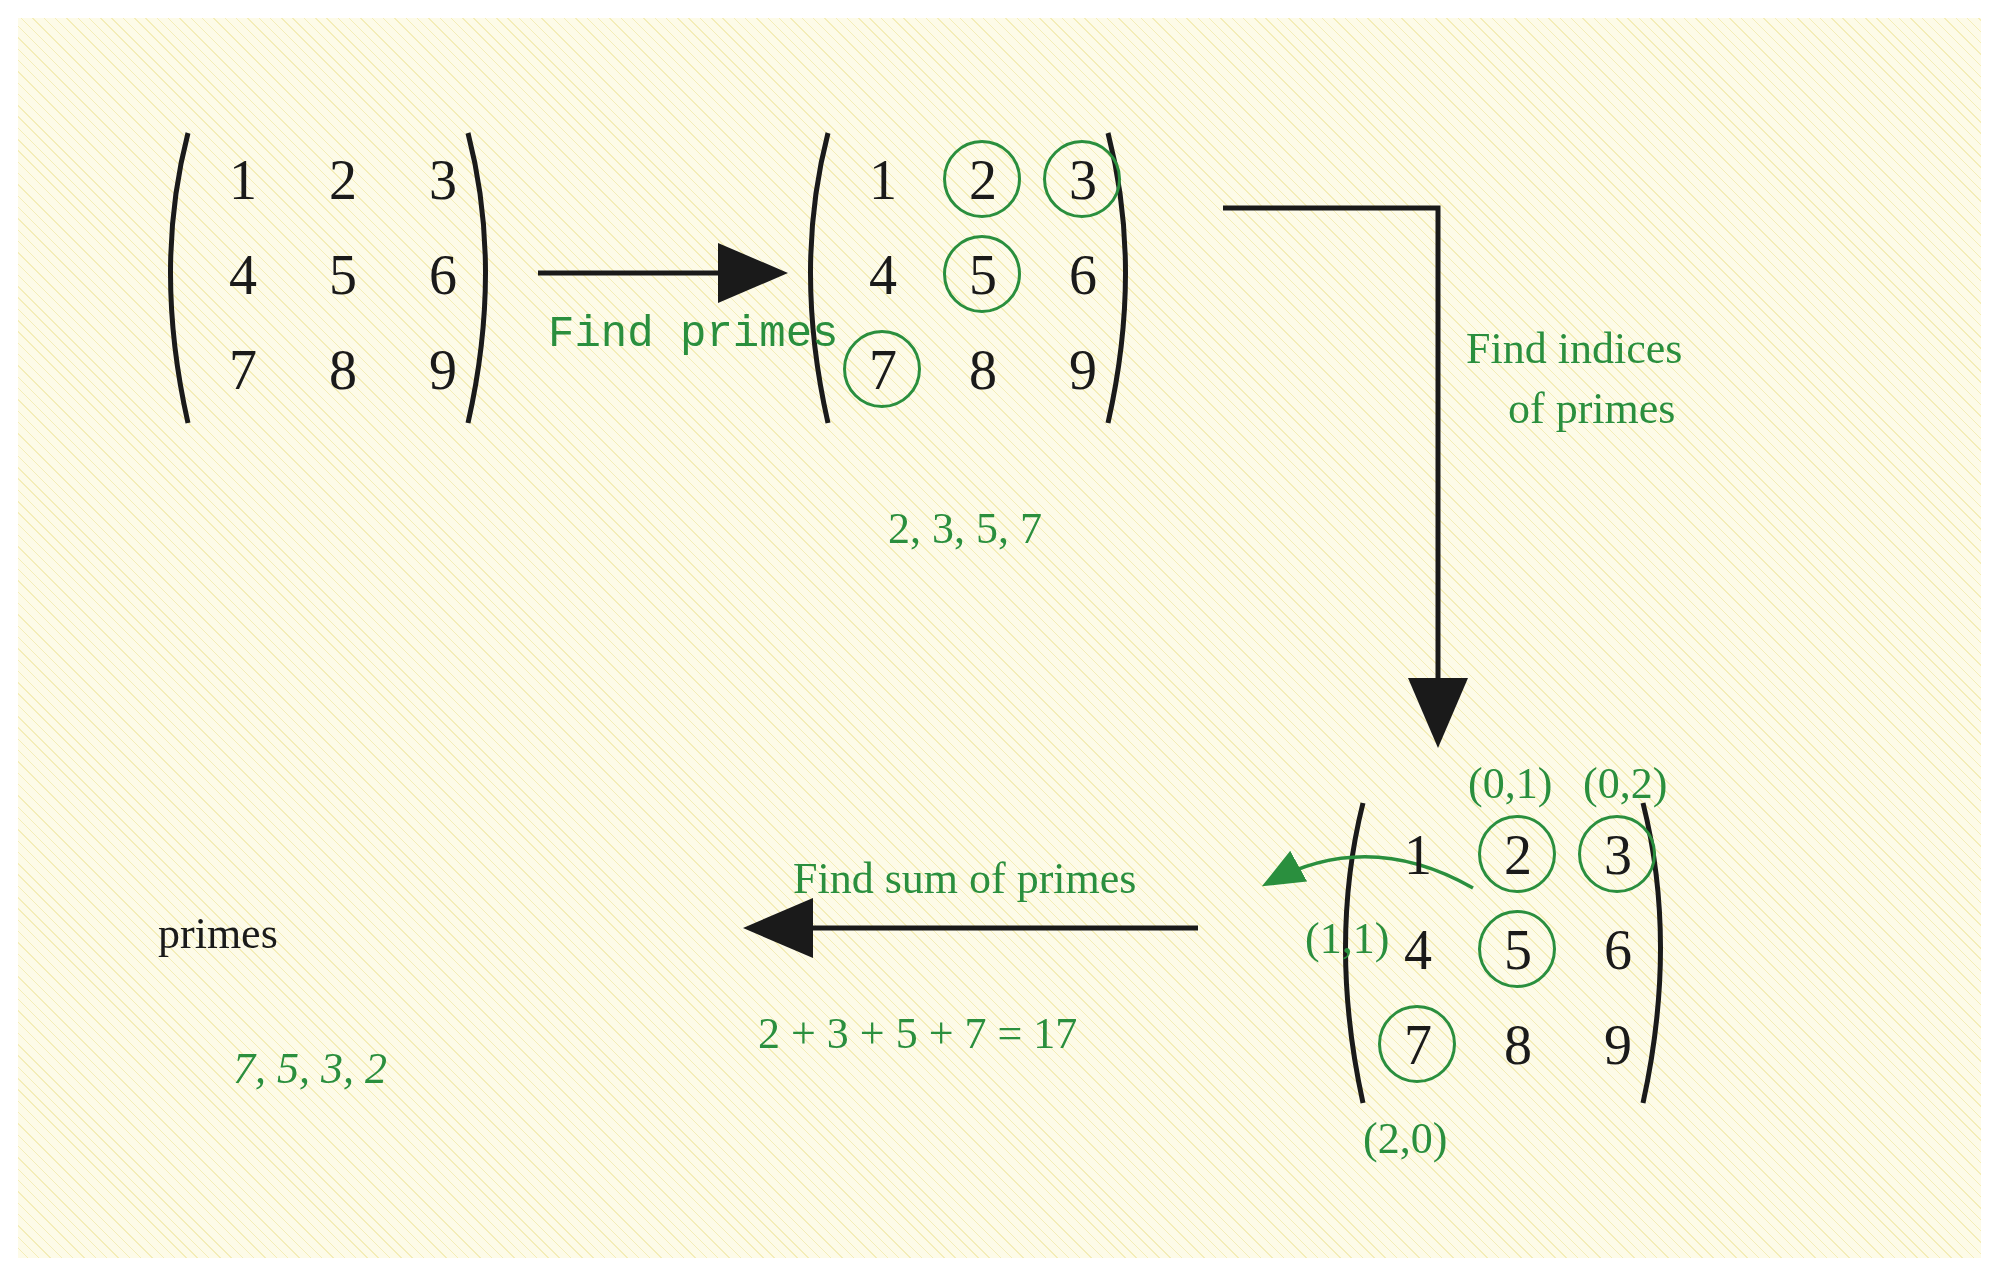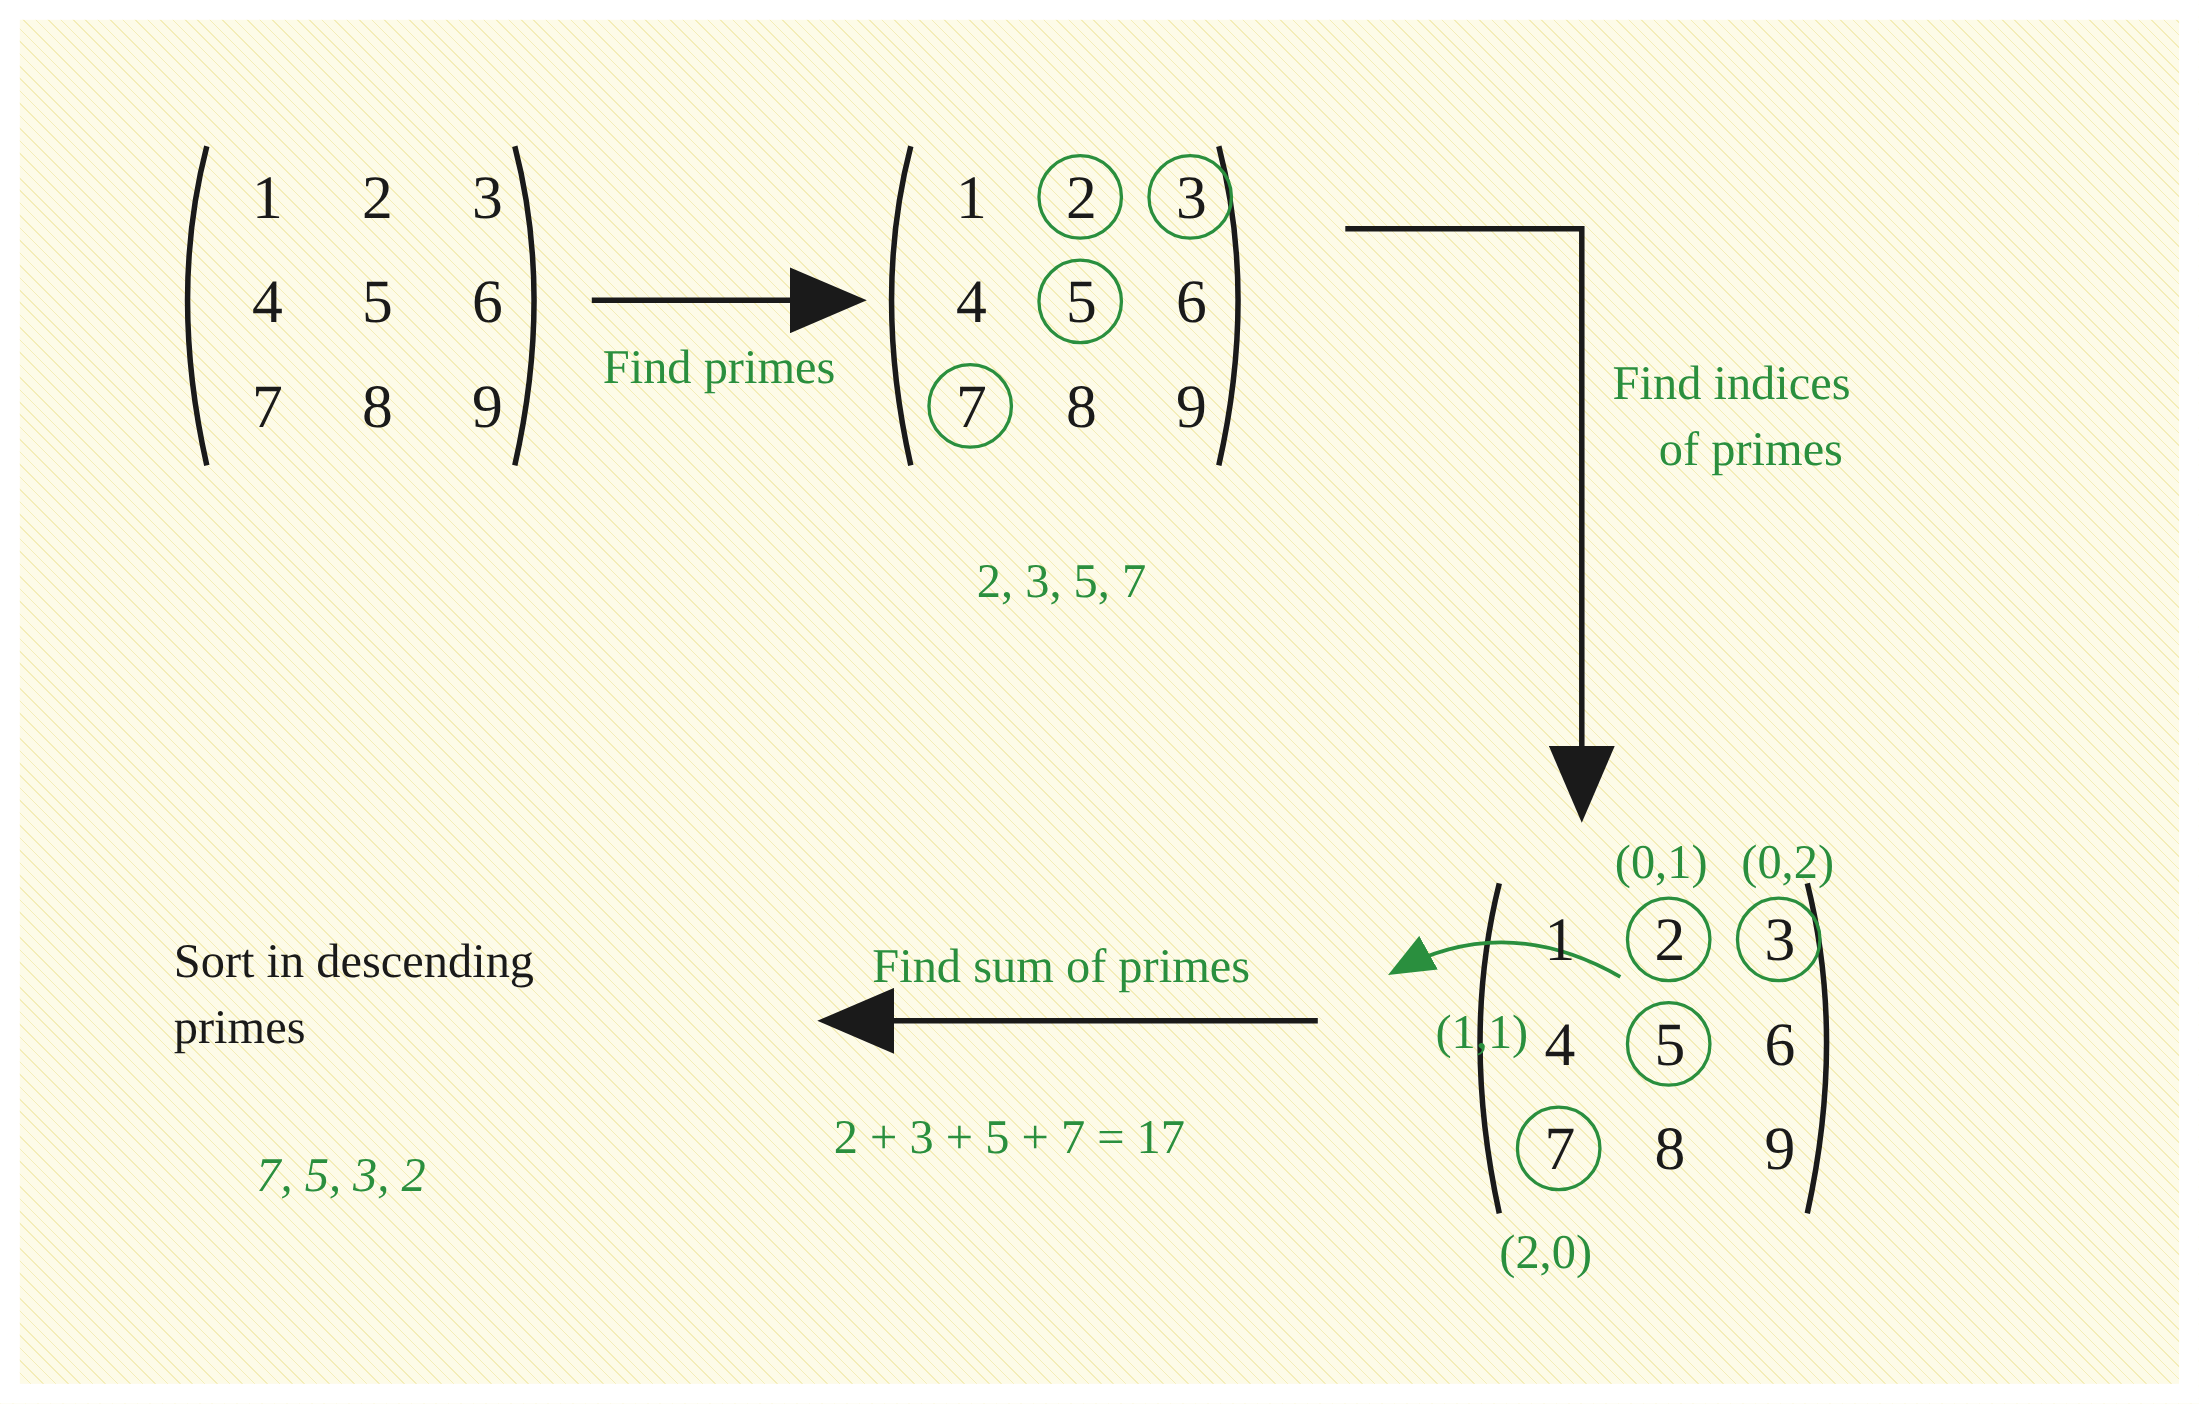--- a/index.html
+++ b/index.html
@@ -112,26 +112,25 @@
   <div class="circ" style="left:1460px; top:797px; width:78px; height:78px;"></div>
   <div class="circ" style="left:1560px; top:797px; width:78px; height:78px;"></div>
   <div class="circ" style="left:1460px; top:892px; width:78px; height:78px;"></div>
   <div class="circ" style="left:1360px; top:987px; width:78px; height:78px;"></div>
 
   <div class="abs green txt-small" style="left:1450px; top:740px;">(0,1)</div>
   <div class="abs green txt-small" style="left:1565px; top:740px;">(0,2)</div>
   <div class="abs green txt-small" style="left:1287px; top:895px;">(1,1)</div>
   <div class="abs green txt-small" style="left:1345px; top:1095px;">(2,0)</div>
 
-  <div class="abs green txt" style="left:530px; top:290px;">Find primes</div>
+  <div class="abs green txt" style="left:530px; top:290px;font-family:Liberation Mono, monospace;">Find primes</div>
   <div class="abs green txt" style="left:870px; top:485px;">2, 3, 5, 7</div>
 
   <div class="abs green txt" style="left:1448px; top:305px;">Find indices</div>
   <div class="abs green txt" style="left:1490px; top:365px;">of primes</div>
 
   <div class="abs green txt" style="left:775px; top:835px;">Find sum of primes</div>
   <div class="abs green txt" style="left:740px; top:990px;">2 + 3 + 5 + 7 = 17</div>
 
-  <div class="abs txt" style="left:140px; top:830px;">Sort in descending</div>
   <div class="abs txt" style="left:140px; top:890px;">primes</div>
   <div class="abs green txt" style="left:215px; top:1025px;font-style:italic;">7, 5, 3, 2</div>
 
 </div>
 
 </body></html>

